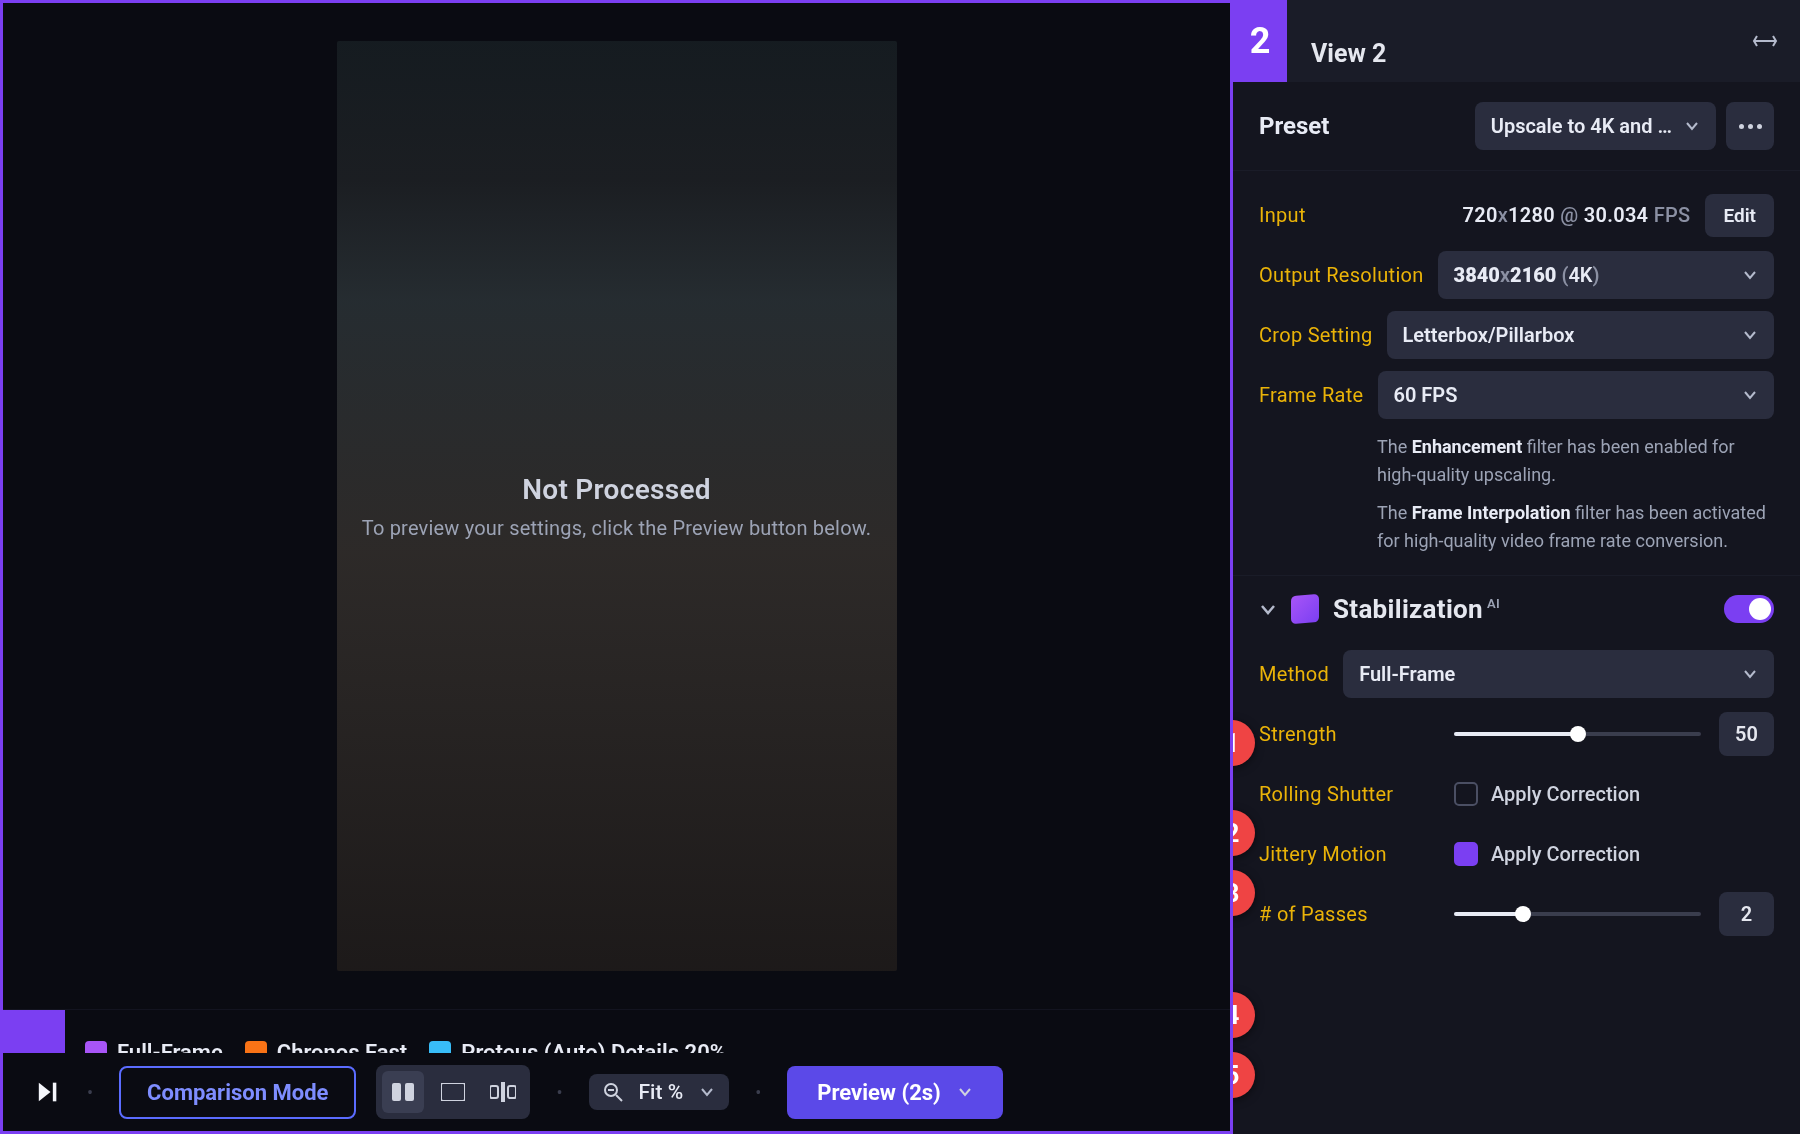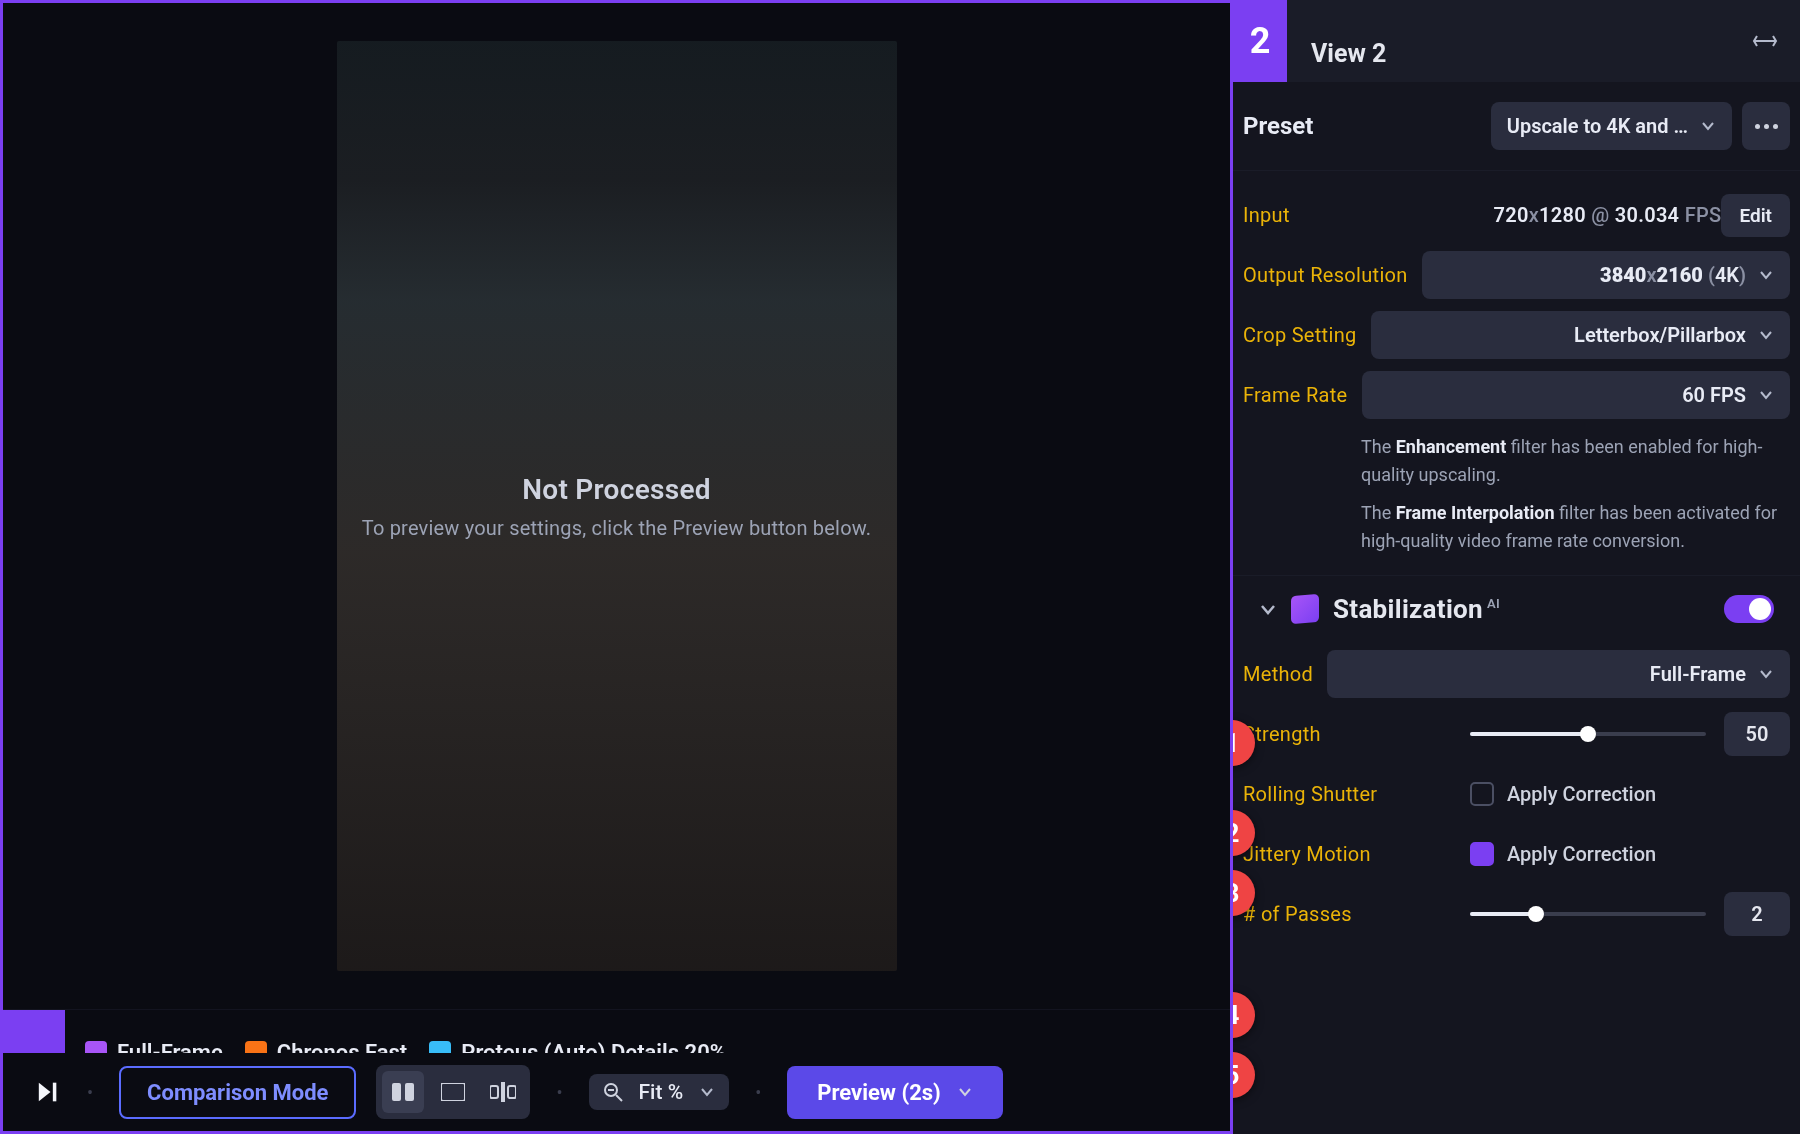--- a/index.html
+++ b/index.html
@@ -41,27 +41,27 @@
 .btn-primary { background:#5b49e8; color:#fff; border:none; font-size:22px; font-weight:700; padding:14px 30px; border-radius:8px; cursor:pointer; display:flex; align-items:center; gap:10px;}
 .btn-primary .chev { margin-left:6px;}
 
 
 .panel { width:570px; background:#14151f; display:flex; flex-direction:column; border-left:3px solid #7b3ff2; overflow-y:auto; position:relative;}
 .panel-head { display:flex; align-items:center; height:82px; background:#1a1c28;}
 .panel-badge { width:54px; height:82px; background:#7b3ff2; color:#fff; font-size:36px; font-weight:700; display:flex; align-items:center; justify-content:center;}
 .panel-title { font-size:25px; font-weight:700; padding-left:24px; flex:1;margin-top:24px;}
 .panel-expand { width:54px; height:54px; display:flex; align-items:center; justify-content:center; color:#b4bacc; margin-right:8px;}
 
-.section { padding:20px 10px; border-bottom:1px solid #1a1c28;}
+.section { padding:20px 26px; border-bottom:1px solid #1a1c28;}
 .row { display:flex; align-items:center; justify-content:space-between; gap:14px; min-height:48px;}
 .row + .row { margin-top:12px;}
 .label { font-size:20px; color:#eab308; letter-spacing:.3px;}
 .label-strong { font-size:24px; font-weight:700; color:#e8ebf5;}
 .select { background:#2a2d3e; border-radius:8px; padding:12px 16px; display:flex; align-items:center; gap:12px; color:#e8ebf5; font-size:20px; font-weight:600; min-width:230px; justify-content:space-between; cursor:pointer;}
-.select-wide { flex:1; min-width:260px;justify-content:flex-end;}
+.select-wide { flex:1; min-width:260px;}
 .mini-btn { background:#2a2d3e; border:none; color:#e8ebf5; font-size:19px; font-weight:600; padding:10px 18px; border-radius:8px; cursor:pointer;}
 .mini-btn.outline { background:transparent; border:1.5px solid #3a3d4d;}
 .dots3 { background:#2a2d3e; width:48px; height:48px; border-radius:8px; display:flex; align-items:center; justify-content:center; gap:4px; cursor:pointer;}
 .dots3 span { width:5px; height:5px; background:#cfd3df; border-radius:50%;}
 
 .video-info { font-size:20px; color:#e8ebf5; font-weight:600; letter-spacing:.3px;}
 .video-info .dim { color:#8b90a3; font-weight:500;}
 .note { font-size:18px; color:#9ca3b5; line-height:1.55; margin-top:14px; padding-left:0;}
 .note b { color:#e8ebf5; font-weight:700;}
 .note + .note { margin-top:10px;}
@@ -71,21 +71,21 @@
 .stab-cube { width:28px; height:28px; background:linear-gradient(135deg,#a855f7,#7b3ff2); border-radius:5px; transform:skewY(-4deg);}
 .stab-title { font-size:26px; font-weight:700; letter-spacing:.3px;}
 .stab-sup { font-size:13px; color:#9ca3b5; vertical-align:super; margin-left:4px; font-weight:600;}
 .toggle { width:50px; height:28px; background:#7b3ff2; border-radius:20px; position:relative; margin-left:auto; cursor:pointer;}
 .toggle::after { content:''; position:absolute; right:3px; top:3px; width:22px; height:22px; background:#fff; border-radius:50%;}
 
 .slider-row { display:flex; align-items:center; gap:18px;}
 .slider-track { flex:1; height:4px; background:#3a3d4d; border-radius:4px; position:relative; cursor:pointer;}
 .slider-fill { position:absolute; left:0; top:0; height:100%; background:#e8ebf5; border-radius:4px;}
 .slider-thumb { position:absolute; top:50%; transform:translate(-50%,-50%); width:16px; height:16px; background:#fff; border-radius:50%;}
-.slider-val { background:#2a2d3e; border-radius:8px; padding:10px 0; width:66px; text-align:center; font-size:20px; font-weight:600;}
+.slider-val { background:#2a2d3e; border-radius:8px; padding:10px 0; width:55px; text-align:center; font-size:20px; font-weight:600;}
 
 .cb { width:24px; height:24px; border:2px solid #4b4f63; border-radius:5px; display:inline-block;}
 .cb.checked { background:#7b3ff2; border-color:#7b3ff2; position:relative;}
 .cb.checked::after { content:''; position:absolute; inset:5px; background:#fff; border-radius:2px; opacity:.0;}
 .cb-row { display:flex; align-items:center; gap:13px;}
 .cb-label { font-size:20px; color:#cfd3df; font-weight:500;}
 
 
 .marker { position:absolute; width:46px; height:46px; background:#ef4444; border-radius:50%; color:#fff; font-size:26px; font-weight:700; display:flex; align-items:center; justify-content:center; z-index:50; box-shadow:0 2px 8px rgba(0,0,0,.5);}
 
@@ -210,21 +210,21 @@
               <span></span>
               <span></span>
             </div>
         </div>
       </div>
     </div>
 
     <div class="section">
       <div class="row">
         <div class="label">Input</div>
-        <div style="display:flex;align-items:center;gap:0;">
+        <div style="display:flex;align-items:center;gap:15px;">
           <div class="video-info">
             <span>720</span><span class="dim">x</span><span>1280</span>
             <span class="dim"> @ </span><span>30.034</span>
             <span class="dim"> </span><span class="dim">FPS</span>
           </div>
           <button class="mini-btn">Edit</button>
         </div>
       </div>
       <div class="row">
         <div class="label">Output Resolution</div>

